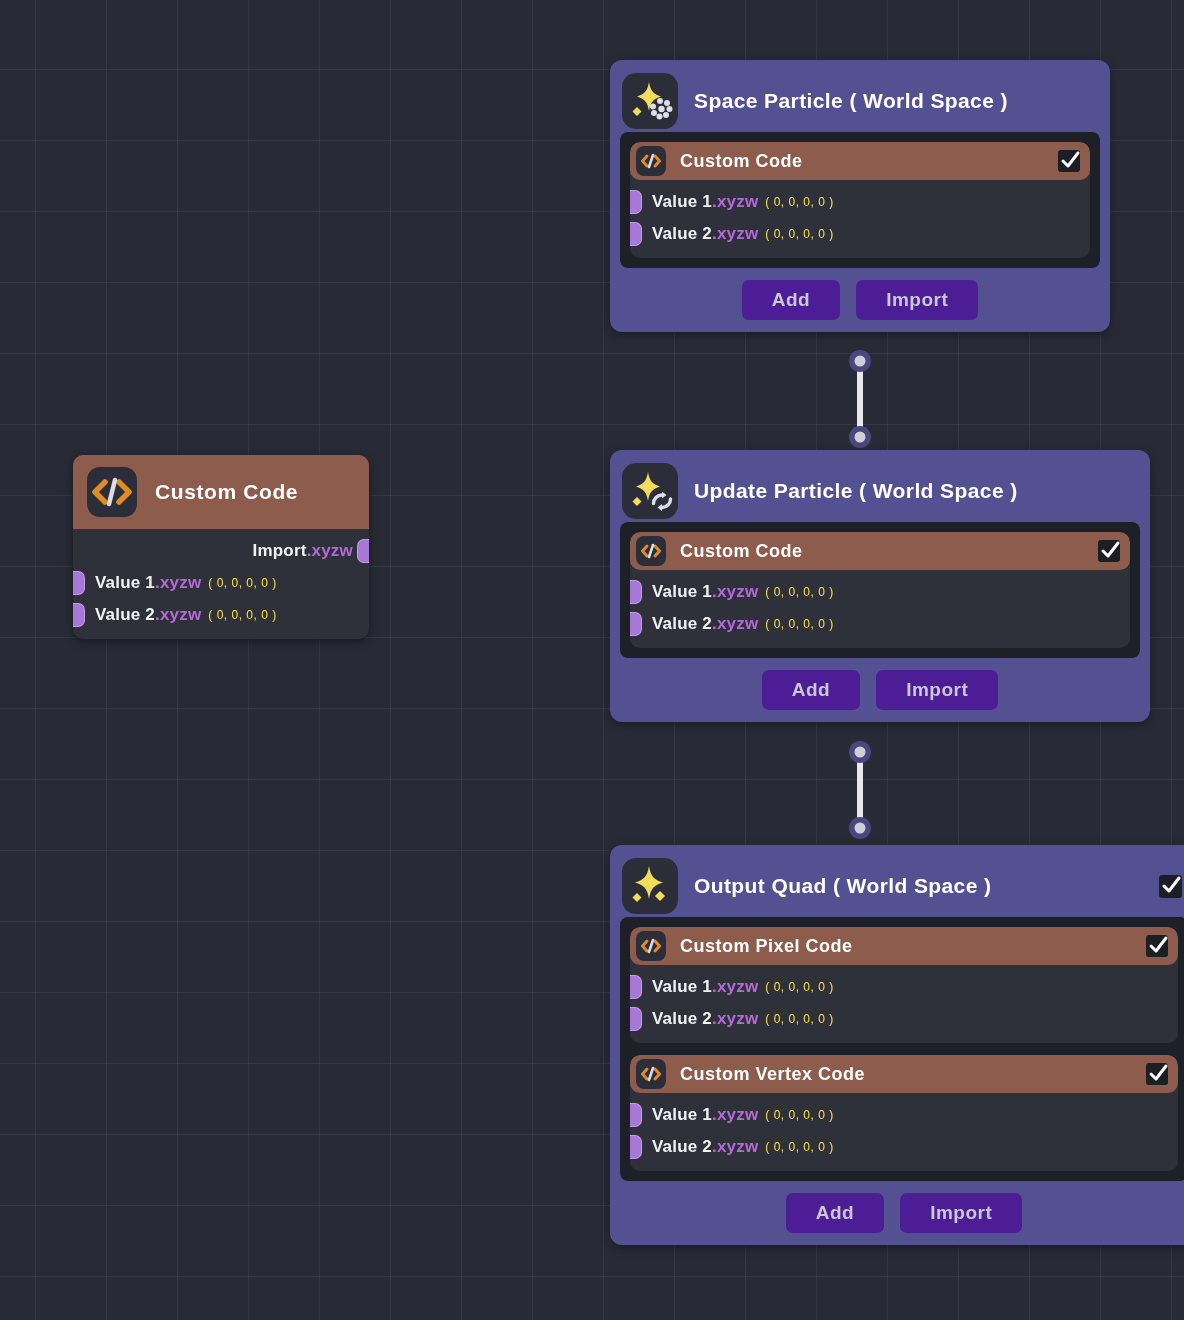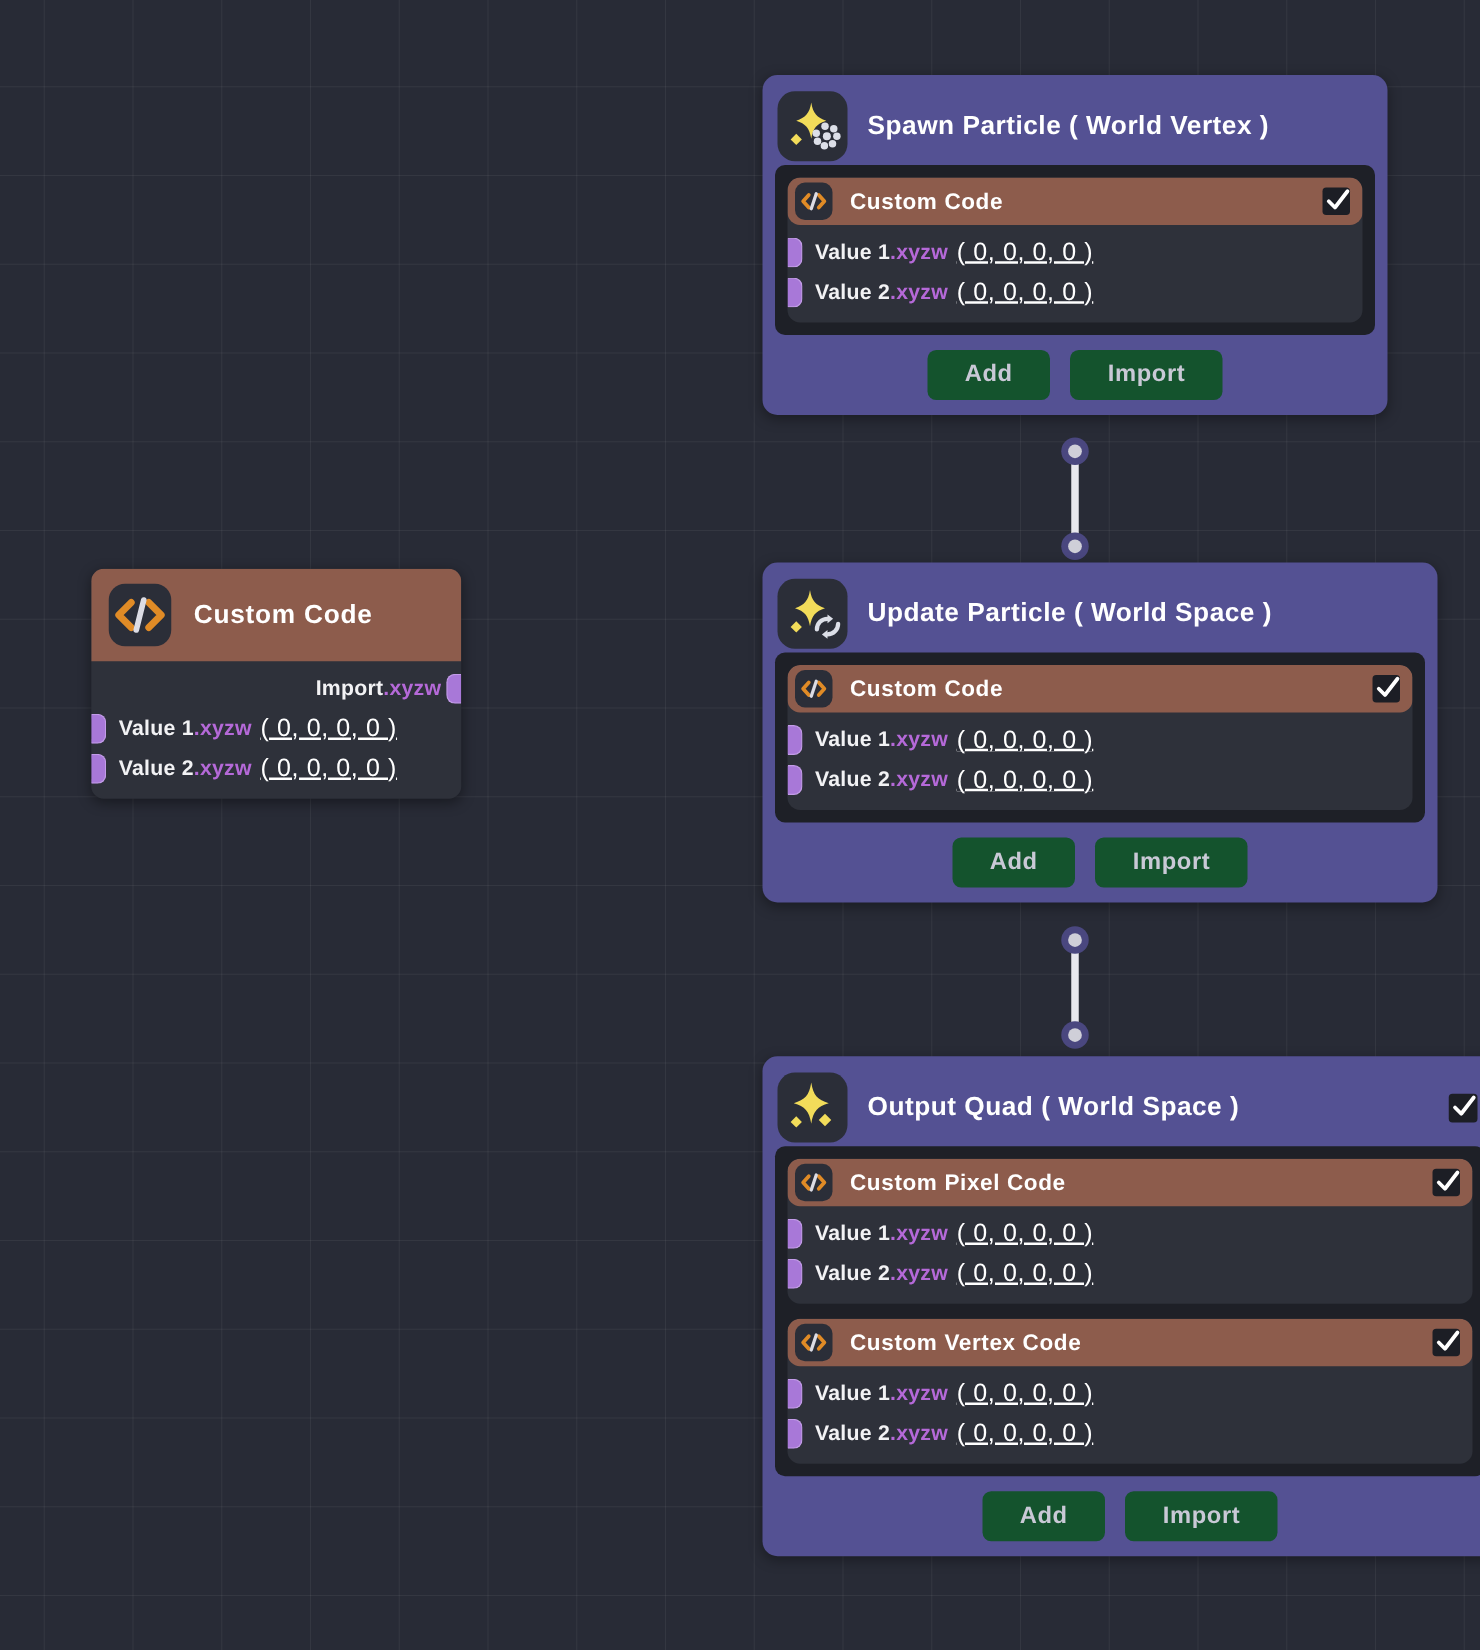--- a/index.html
+++ b/index.html
@@ -129,32 +129,32 @@
     width: 12px;
     height: 24px;
     background: #a878d8;
     border: 1px solid #c39ce8;
   }
   .port-in  { left: 0;  border-radius: 0 7px 7px 0; border-left: none; }
   .port-out { right: 0; border-radius: 7px 0 0 7px; border-right: none; }
 
   .lbl   { color: #f2f2f4; font-size: 17px; font-weight: bold; letter-spacing: 0.2px; }
   .swz   { color: #b569d8; font-size: 17px; font-weight: bold; letter-spacing: 0.2px; }
-  .val   { color: #ffffff; font-size: 20px; font-weight: normal; margin-left: 7px; letter-spacing: 0.5px; text-decoration: underline; }
+  .val   { color: #fde047; font-size: 12px; font-weight: normal; margin-left: 7px; letter-spacing: 0.5px; }
 
   
   .footer {
     display: flex;
     justify-content: center;
     gap: 16px;
     padding-top: 12px;
     padding-bottom: 2px;
   }
   .btn {
-    background: #14532d;
+    background: #4c1d95;
     color: #c9c9d6;
     font-size: 19px;
     font-weight: bold;
     border: none;
     border-radius: 7px;
     padding: 9px 30px;
     cursor: pointer;
     font-family: "Liberation Sans", sans-serif;
     letter-spacing: 0.5px;
   }
@@ -268,21 +268,21 @@
               <circle cx="45" cy="30" r="3"></circle>
             <circle cx="47.5" cy="36" r="3"></circle>
               <circle cx="44" cy="42" r="3"></circle>
             <circle cx="37.5" cy="43.5" r="3"></circle>
               <circle cx="32" cy="40" r="3"></circle>
             <circle cx="31" cy="33.5" r="3"></circle>
               <circle cx="39.5" cy="36" r="3.2"></circle>
           </g>
         </svg>
       </span>
-      <span class="gnode-title">Spawn Particle ( World Vertex )</span>
+      <span class="gnode-title">Space Particle ( World Space )</span>
     </div>
     <div class="block-well">
       <div class="block">
         <div class="block-header">
           <span class="code-tile">
             <svg viewBox="0 0 30 30">
               <path d="M11 10 L6.5 15 L11 20" fill="none" stroke="#e08b26" stroke-width="3" stroke-linecap="round" stroke-linejoin="round"></path>
               <path d="M19 10 L23.5 15 L19 20" fill="none" stroke="#e08b26" stroke-width="3" stroke-linecap="round" stroke-linejoin="round"></path>
               <path d="M17 9 L13 21" fill="none" stroke="#dcdce4" stroke-width="2.6" stroke-linecap="round"></path>
             </svg>

